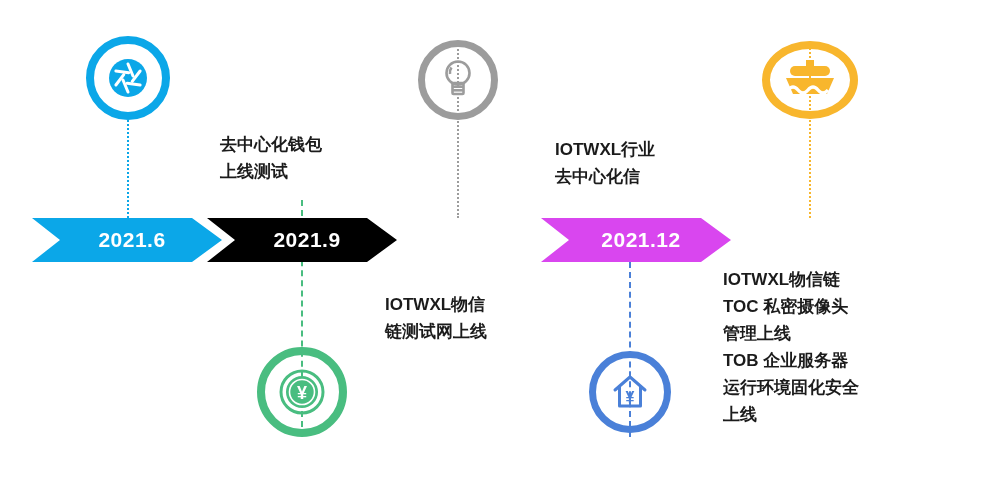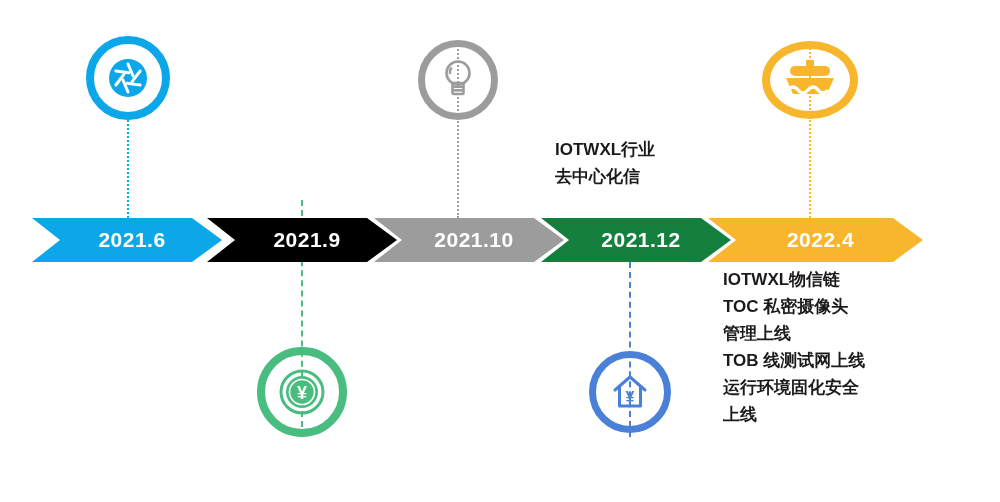--- a/index.html
+++ b/index.html
@@ -121,32 +121,30 @@
       <path d="M7 31 q5 -6 10 0 q5 6 10 0 q5 -6 10 0 q5 6 10 0" stroke="#ffffff" stroke-width="3.4" fill="none"></path>
     </svg>
   </div>
 
   <div class="arrow a1" style="background: rgb(11, 167, 232);">
     <span class="date">2021.6</span>
   </div>
   <div class="arrow a2" style="background: #000000;">
     <span class="date">2021.9</span>
   </div>
-  <div class="arrow a3" style="background: rgb(156, 156, 156);">
-    <span class="date">2021.10</span>
-  </div>
-  <div class="arrow a4" style="background: #15803d; justify-content: center;">
+  <div class="arrow a4" style="background: #d946ef; justify-content: center;">
     <span class="date">2021.12</span>
   </div>
-  <div class="arrow a5" style="background: rgb(248, 182, 45);">
-    <span class="date">2022.4</span>
-  </div>
 
+  <div class="desc d2">去中心化钱包
+上线测试</div>
+  <div class="desc d3">IOTWXL物信
+链测试网上线</div>
   <div class="desc d4">IOTWXL行业
 去中心化信</div>
   <div class="desc d5">IOTWXL物信链
 TOC 私密摄像头
 管理上线
-TOB  线测试网上线
+TOB  企业服务器
 运行环境固化安全
 上线</div>
 
 </div>
 
 </body></html>

